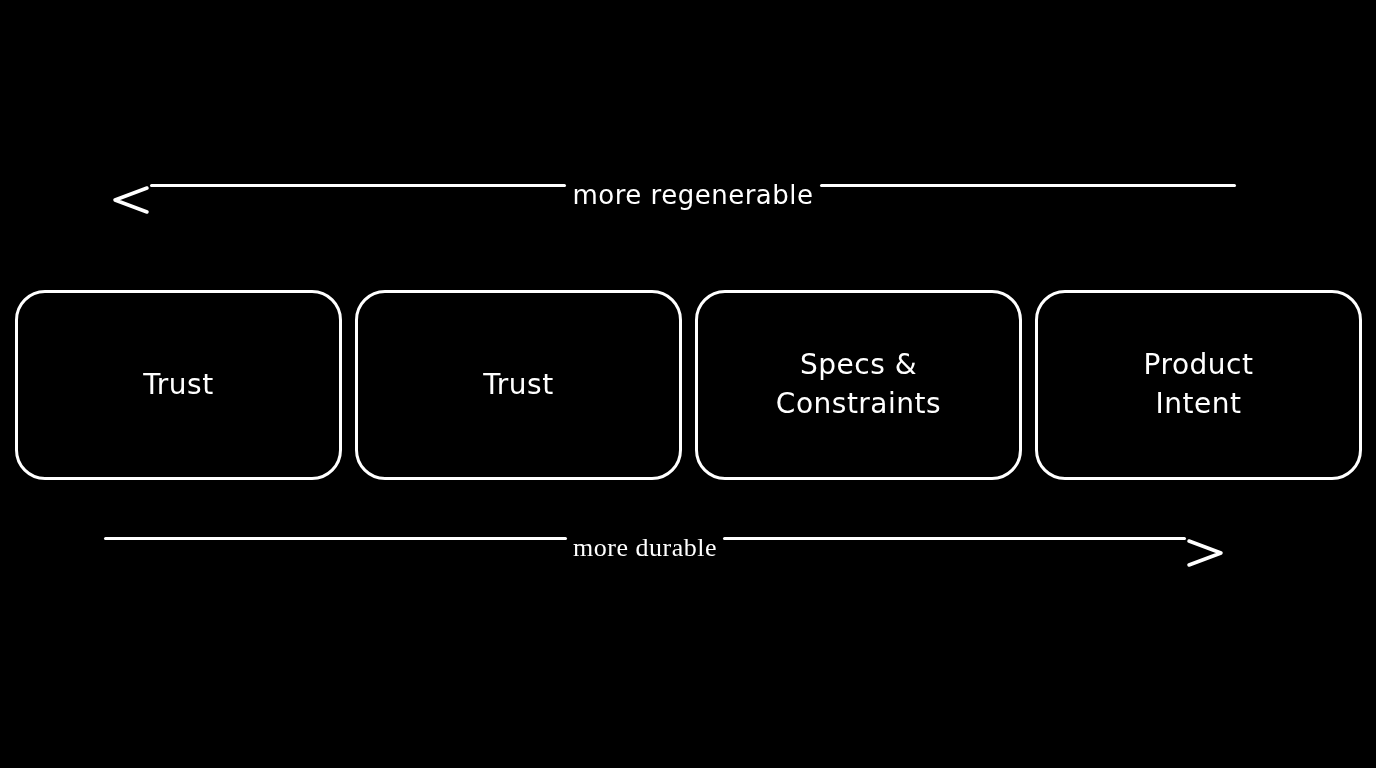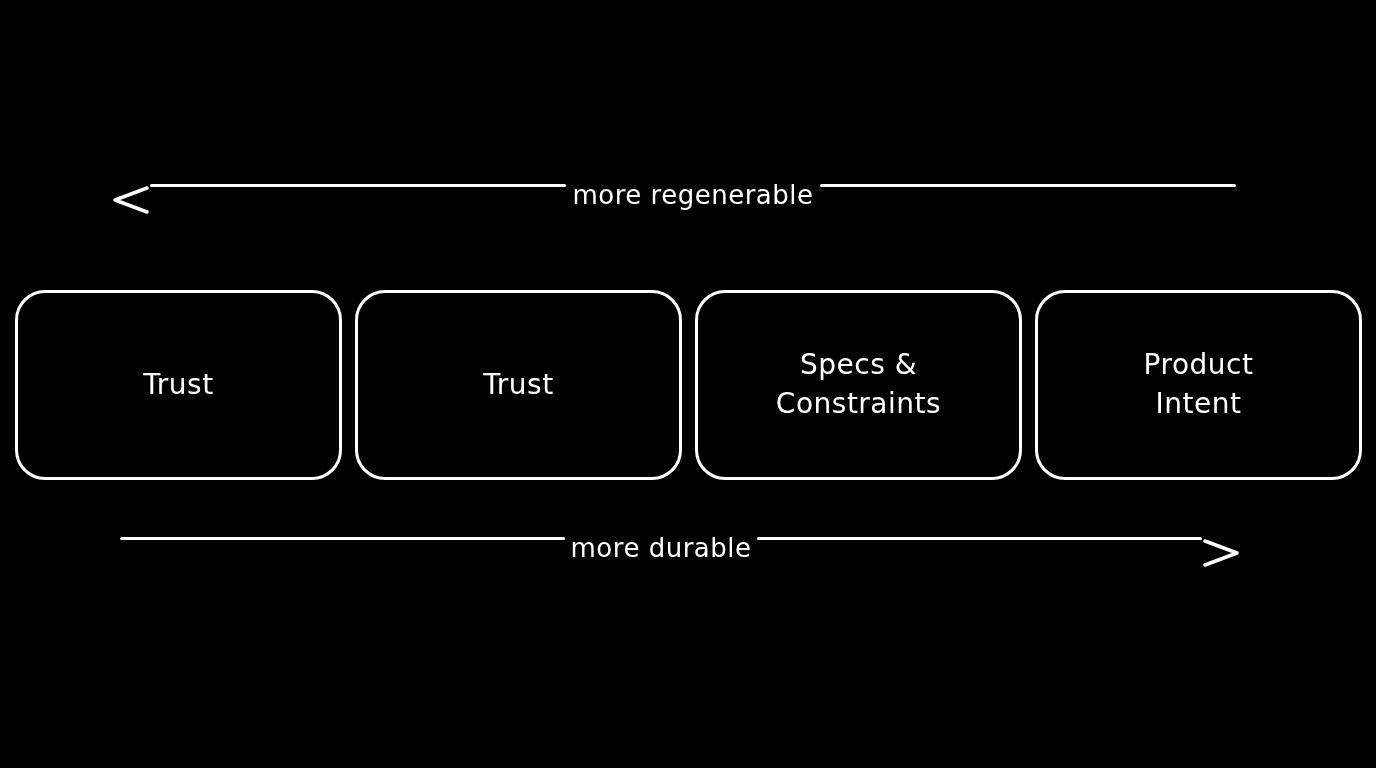--- a/index.html
+++ b/index.html
@@ -18,21 +18,21 @@
   }
 
   
   .arrow {
     position: absolute;
     display: flex;
     align-items: flex-start;
     height: 40px;
   }
   .arrow-top    { left: 110px; width: 1126px; top: 184px; }
-  .arrow-bottom { left: 120px; width: 1122px; top: 537px; }
+  .arrow-bottom { left: 104px; width: 1122px; top: 537px; font-family: Liberation Serif, serif; }
 
   .arrow .line {
     flex: 1 1 auto;
     height: 3px;
     background: #ffffff;
     border-radius: 2px;
   }
   .arrow .head {
     flex: 0 0 auto;
     display: block;

